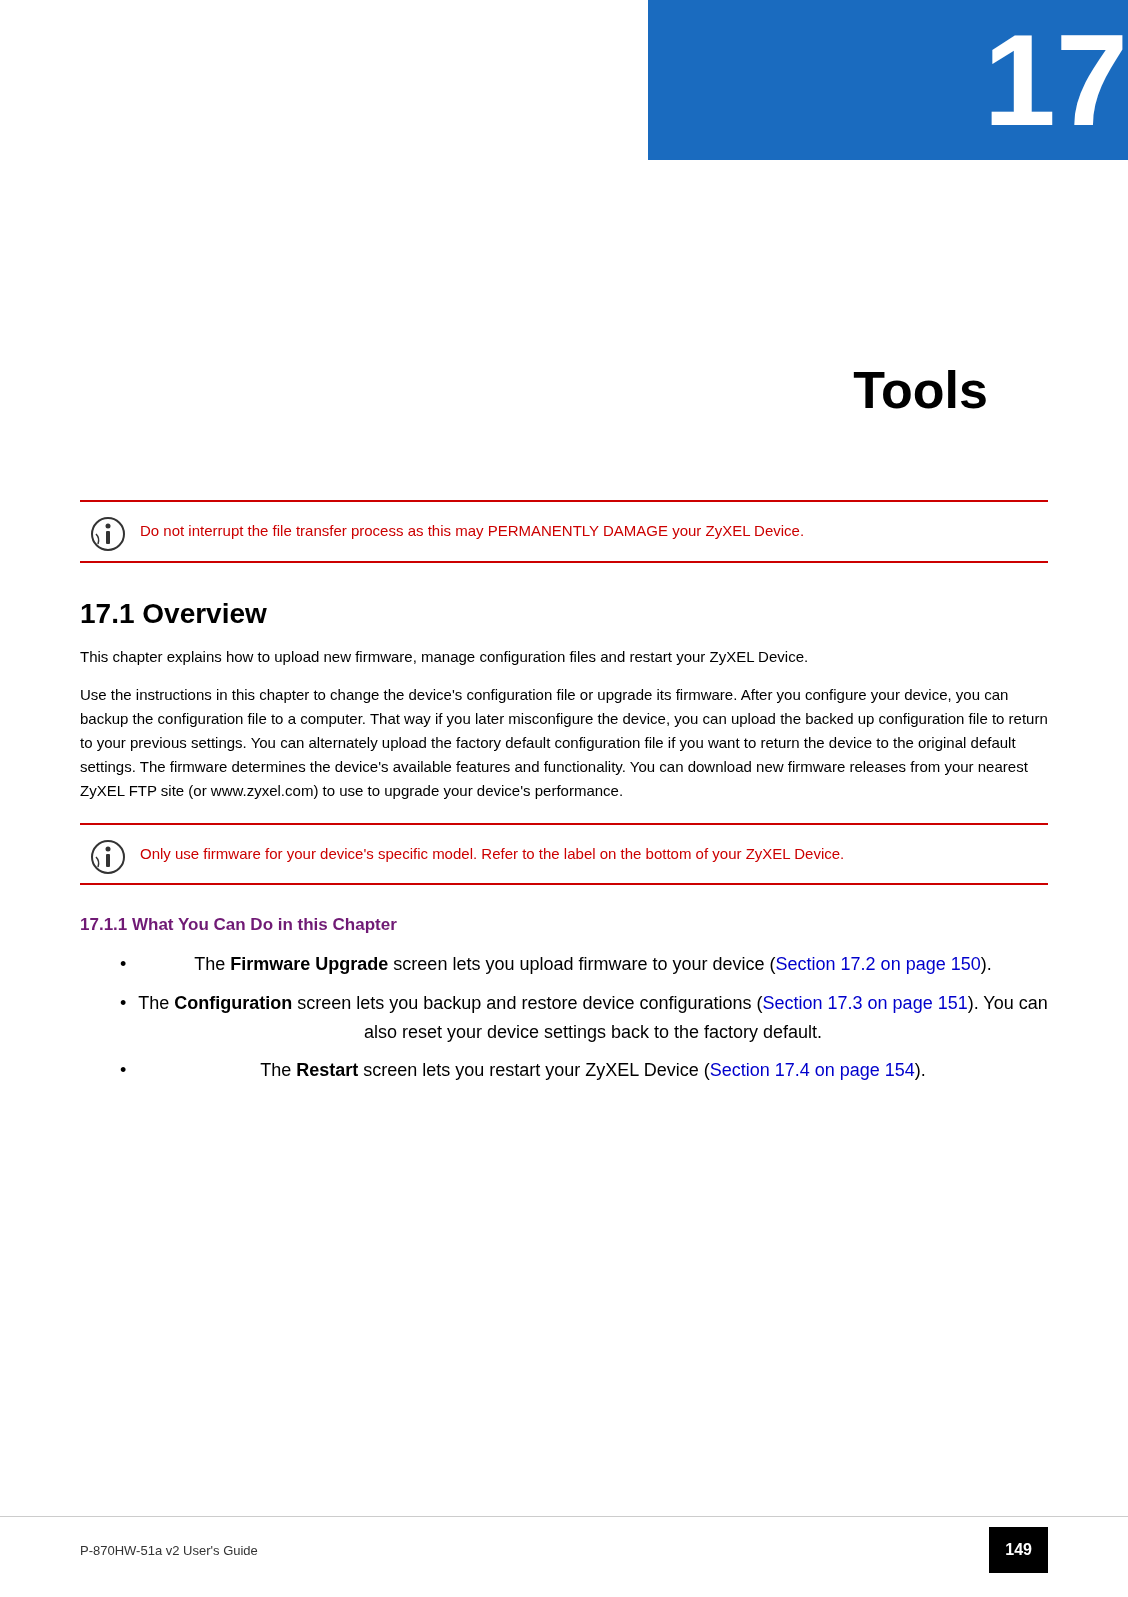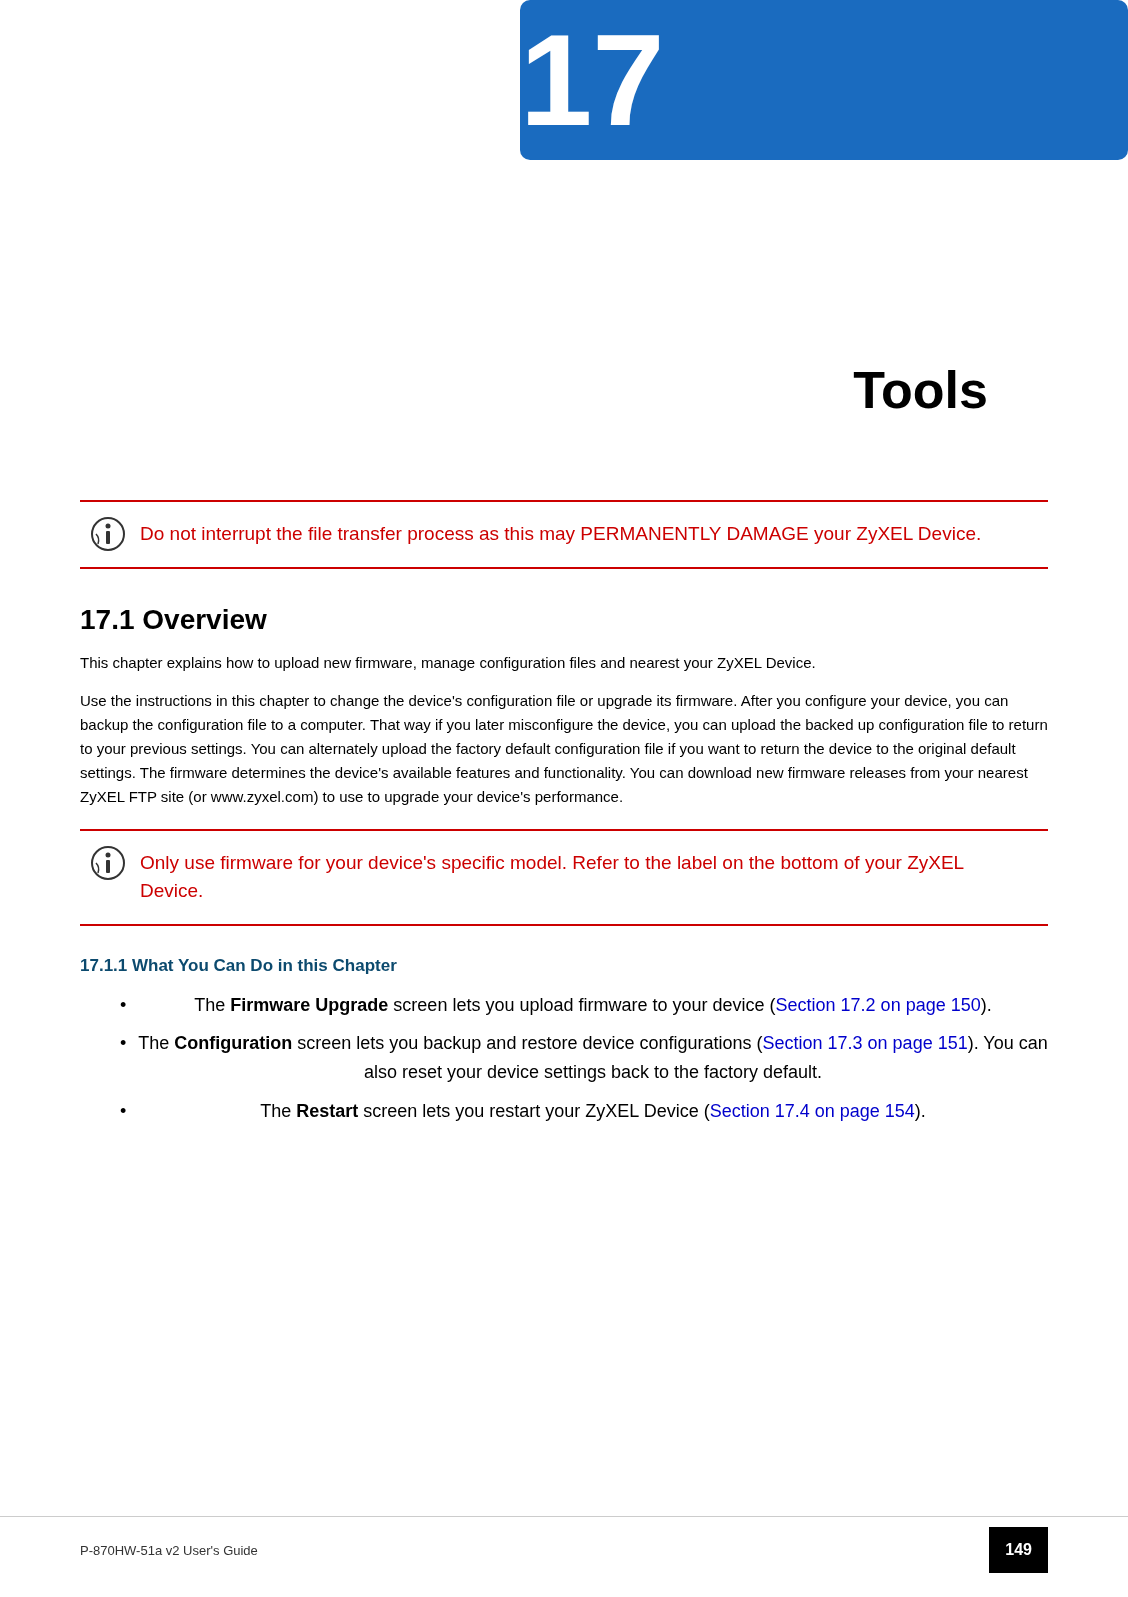--- a/index.html
+++ b/index.html
@@ -31,27 +31,26 @@
       position: relative;
       width: 100%;
       height: 220px;
       background: #ffffff;
     }
 
     .chapter-number-block {
       position: absolute;
       right: 0;
       top: 0;
-      width: 608px;
+      width: 480px;
       height: 160px;
       background: #1a6bbf;
       display: flex;
       align-items: center;
-      justify-content: flex-start;
-      border-radius: 10px;
+      justify-content: flex-end;
     }
 
     .chapter-number {
       font-size: 130px;
       font-weight: bold;
       color: #ffffff;
       line-height: 1;
     }
 
     .chapter-title-area {
@@ -91,37 +90,37 @@
       height: 36px;
     }
 
     .note-icon svg {
       width: 36px;
       height: 36px;
     }
 
     .note-text {
       color: #cc0000;
-      font-size: 19px;
+      font-size: 15px;
       line-height: 1.5;
     }
 
     
     .section-heading {
       font-size: 28px;
       font-weight: bold;
       color: #000000;
       margin-top: 35px;
       margin-bottom: 15px;
     }
 
     .subsection-heading {
       font-size: 17px;
       font-weight: bold;
-      color: #0c4a6e;
+      color: #701a75;
       margin-top: 30px;
       margin-bottom: 15px;
     }
 
     
     .body-text {
       font-size: 15px;
       color: #000000;
       line-height: 1.6;
       margin-bottom: 14px;
@@ -214,21 +213,21 @@
           <circle cx="18" cy="10" r="2.5" fill="#333"></circle>
           <rect x="16" y="15" width="4" height="13" rx="1" fill="#333"></rect>
           <path d="M8 28 Q10 22 6 18" stroke="#333" stroke-width="1.5" fill="none"></path>
         </svg>
       </div>
       <p class="note-text">Do not interrupt the file transfer process as this may PERMANENTLY DAMAGE your ZyXEL Device.</p>
     </div>
 
     <h2 class="section-heading">17.1  Overview</h2>
 
-    <p class="body-text">This chapter explains how to upload new firmware, manage configuration files and nearest your ZyXEL Device.</p>
+    <p class="body-text">This chapter explains how to upload new firmware, manage configuration files and restart your ZyXEL Device.</p>
 
     <p class="body-text">Use the instructions in this chapter to change the device's configuration file or upgrade its firmware. After you configure your device, you can backup the configuration file to a computer. That way if you later misconfigure the device, you can upload the backed up configuration file to return to your previous settings. You can alternately upload the factory default configuration file if you want to return the device to the original default settings. The firmware determines the device's available features and functionality. You can download new firmware releases from your nearest ZyXEL FTP site (or www.zyxel.com) to use to upgrade your device's performance.</p>
 
     <div class="note-box">
       <div class="note-icon">
         <svg viewBox="0 0 36 36" xmlns="http://www.w3.org/2000/svg">
           <circle cx="18" cy="18" r="16" fill="none" stroke="#333" stroke-width="2"></circle>
           <circle cx="18" cy="10" r="2.5" fill="#333"></circle>
           <rect x="16" y="15" width="4" height="13" rx="1" fill="#333"></rect>
           <path d="M8 28 Q10 22 6 18" stroke="#333" stroke-width="1.5" fill="none"></path>

